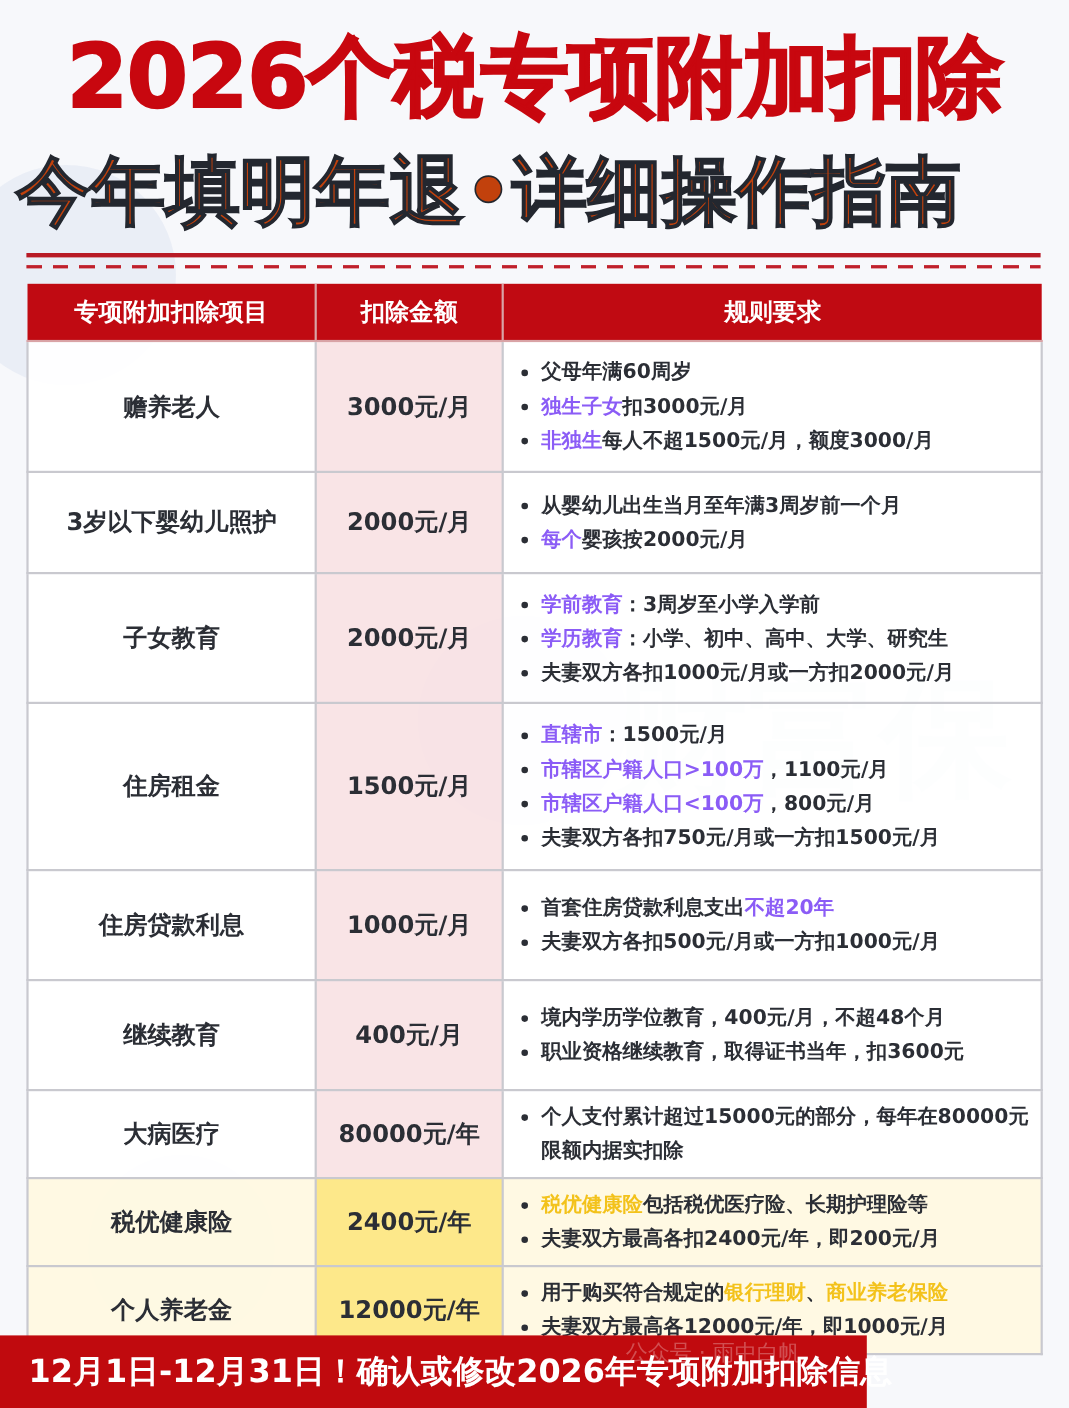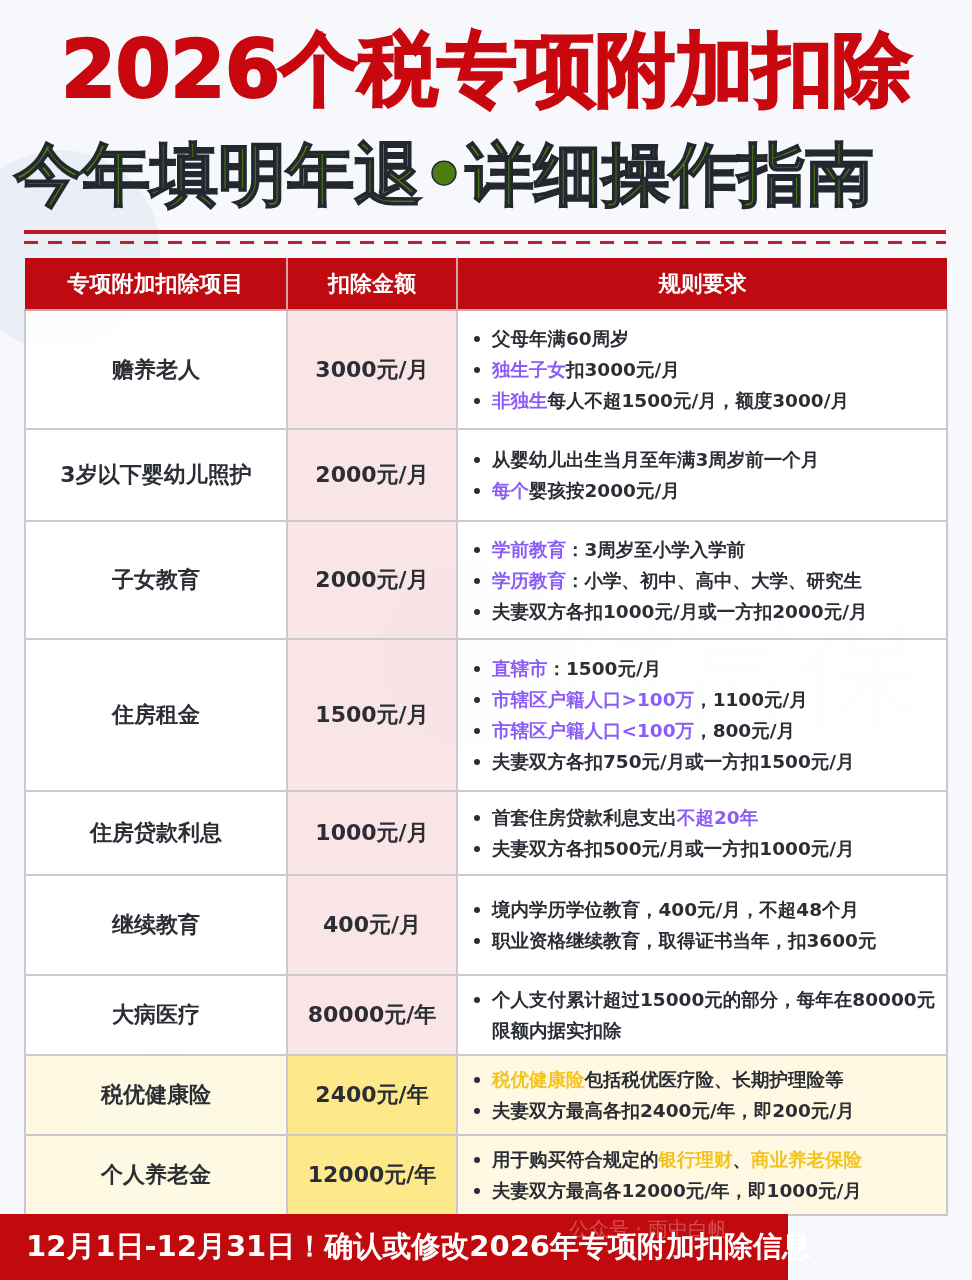--- a/index.html
+++ b/index.html
@@ -21,21 +21,21 @@
   }
   .title-1 {
     position: absolute; left: 0; top: 20px; width: 972px;
     text-align: center; font-size: 80px; font-weight: 900;
     color: #c8070f; letter-spacing: -1px; line-height: 100px;
     -webkit-text-stroke: 2px #c8070f;
   }
   .title-2 {
     position: absolute; left: 0; top: 130px; width: 888px;
     text-align: center; font-size: 68px; font-weight: 900;
-    color: #4d7c0f; line-height: 90px; letter-spacing: 0px;
+    color: #c2410c; line-height: 90px; letter-spacing: 0px;
     -webkit-text-stroke: 1.5px #23272f;
   }
   .rule-solid {
     position: absolute; left: 24px; width: 922px; top: 230px; height: 4px;
     background: #b81a25;
   }
   .rule-dashed {
     position: absolute; left: 24px; width: 922px; top: 241px; height: 3px;
     background: repeating-linear-gradient(90deg, #c0202b 0 14px, transparent 14px 24px);
   }
@@ -152,21 +152,21 @@
         <td class="amount">1500元/月</td>
         <td class="rules">
           <ul>
             <li><span class="hl-red">直辖市</span><span>：1500元/月</span></li>
             <li><span class="hl-red">市辖区户籍人口&gt;100万</span><span>，1100元/月</span></li>
             <li><span class="hl-red">市辖区户籍人口&lt;100万</span><span>，800元/月</span></li>
             <li><span>夫妻双方各扣750元/月或一方扣1500元/月</span></li>
           </ul>
         </td>
       </tr>
-      <tr style="height: 84px; margin-top: 48px;">
+      <tr style="height: 100px; margin-top: 48px;">
         <td class="item">住房贷款利息</td>
         <td class="amount">1000元/月</td>
         <td class="rules">
           <ul>
             <li><span>首套住房贷款利息支出</span><span class="hl-red">不超20年</span></li>
             <li><span>夫妻双方各扣500元/月或一方扣1000元/月</span></li>
           </ul>
         </td>
       </tr>
       <tr style="height: 100px;">

